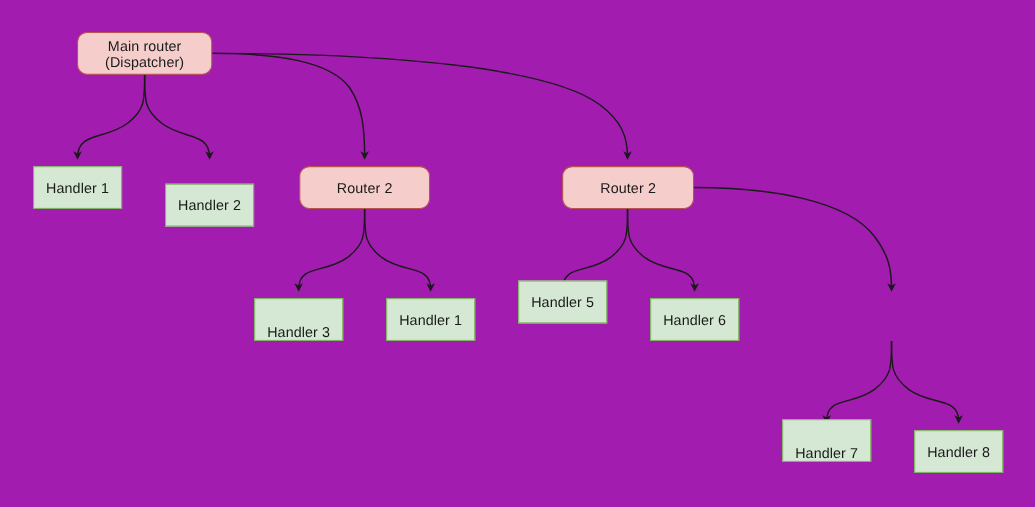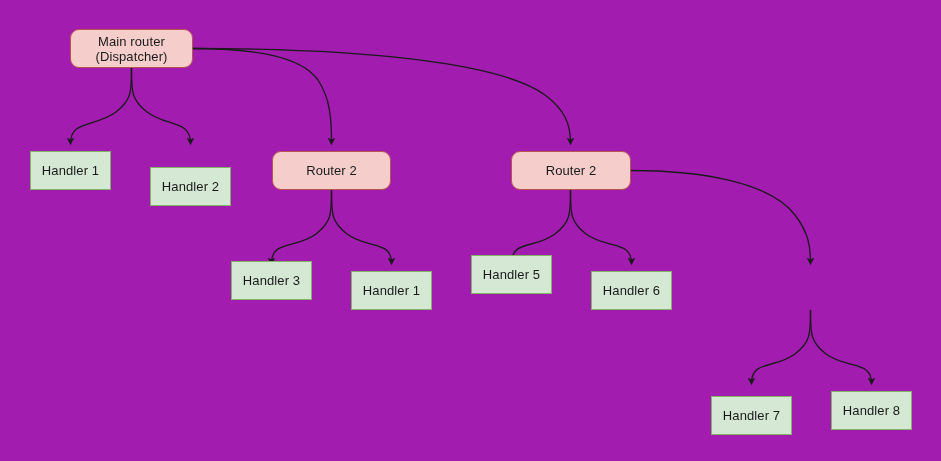--- a/index.html
+++ b/index.html
@@ -103,38 +103,38 @@
   </div>
 
   <div class="node node-router" style="left:272px; top:151px; width:119px; height:39px;">
     <span class="node-label">Router 2</span>
   </div>
 
   <div class="node node-router" style="left:511px; top:151px; width:120px; height:39px;">
     <span class="node-label">Router 2</span>
   </div>
 
-  <div class="node node-handler" style="left:231px; top:261px; width:81px; height:39px;">
+  <div class="node node-handler" style="left:231px; top:271px; width:81px; height:39px;align-items:flex-end;">
     <span class="node-label">Handler 3</span>
   </div>
 
   <div class="node node-handler" style="left:351px; top:271px; width:81px; height:39px;">
     <span class="node-label">Handler 1</span>
   </div>
 
   <div class="node node-handler" style="left:471px; top:255px; width:81px; height:39px;">
     <span class="node-label">Handler 5</span>
   </div>
 
   <div class="node node-handler" style="left:591px; top:271px; width:81px; height:39px;">
     <span class="node-label">Handler 6</span>
   </div>
 
 
-  <div class="node node-handler" style="left:711px; top:396px; width:81px; height:39px;">
+  <div class="node node-handler" style="left:711px; top:381px; width:81px; height:39px;align-items:flex-end;">
     <span class="node-label">Handler 7</span>
   </div>
 
   <div class="node node-handler" style="left:831px; top:391px; width:81px; height:39px;">
     <span class="node-label">Handler 8</span>
   </div>
 
 </div>
 
 </body></html>

